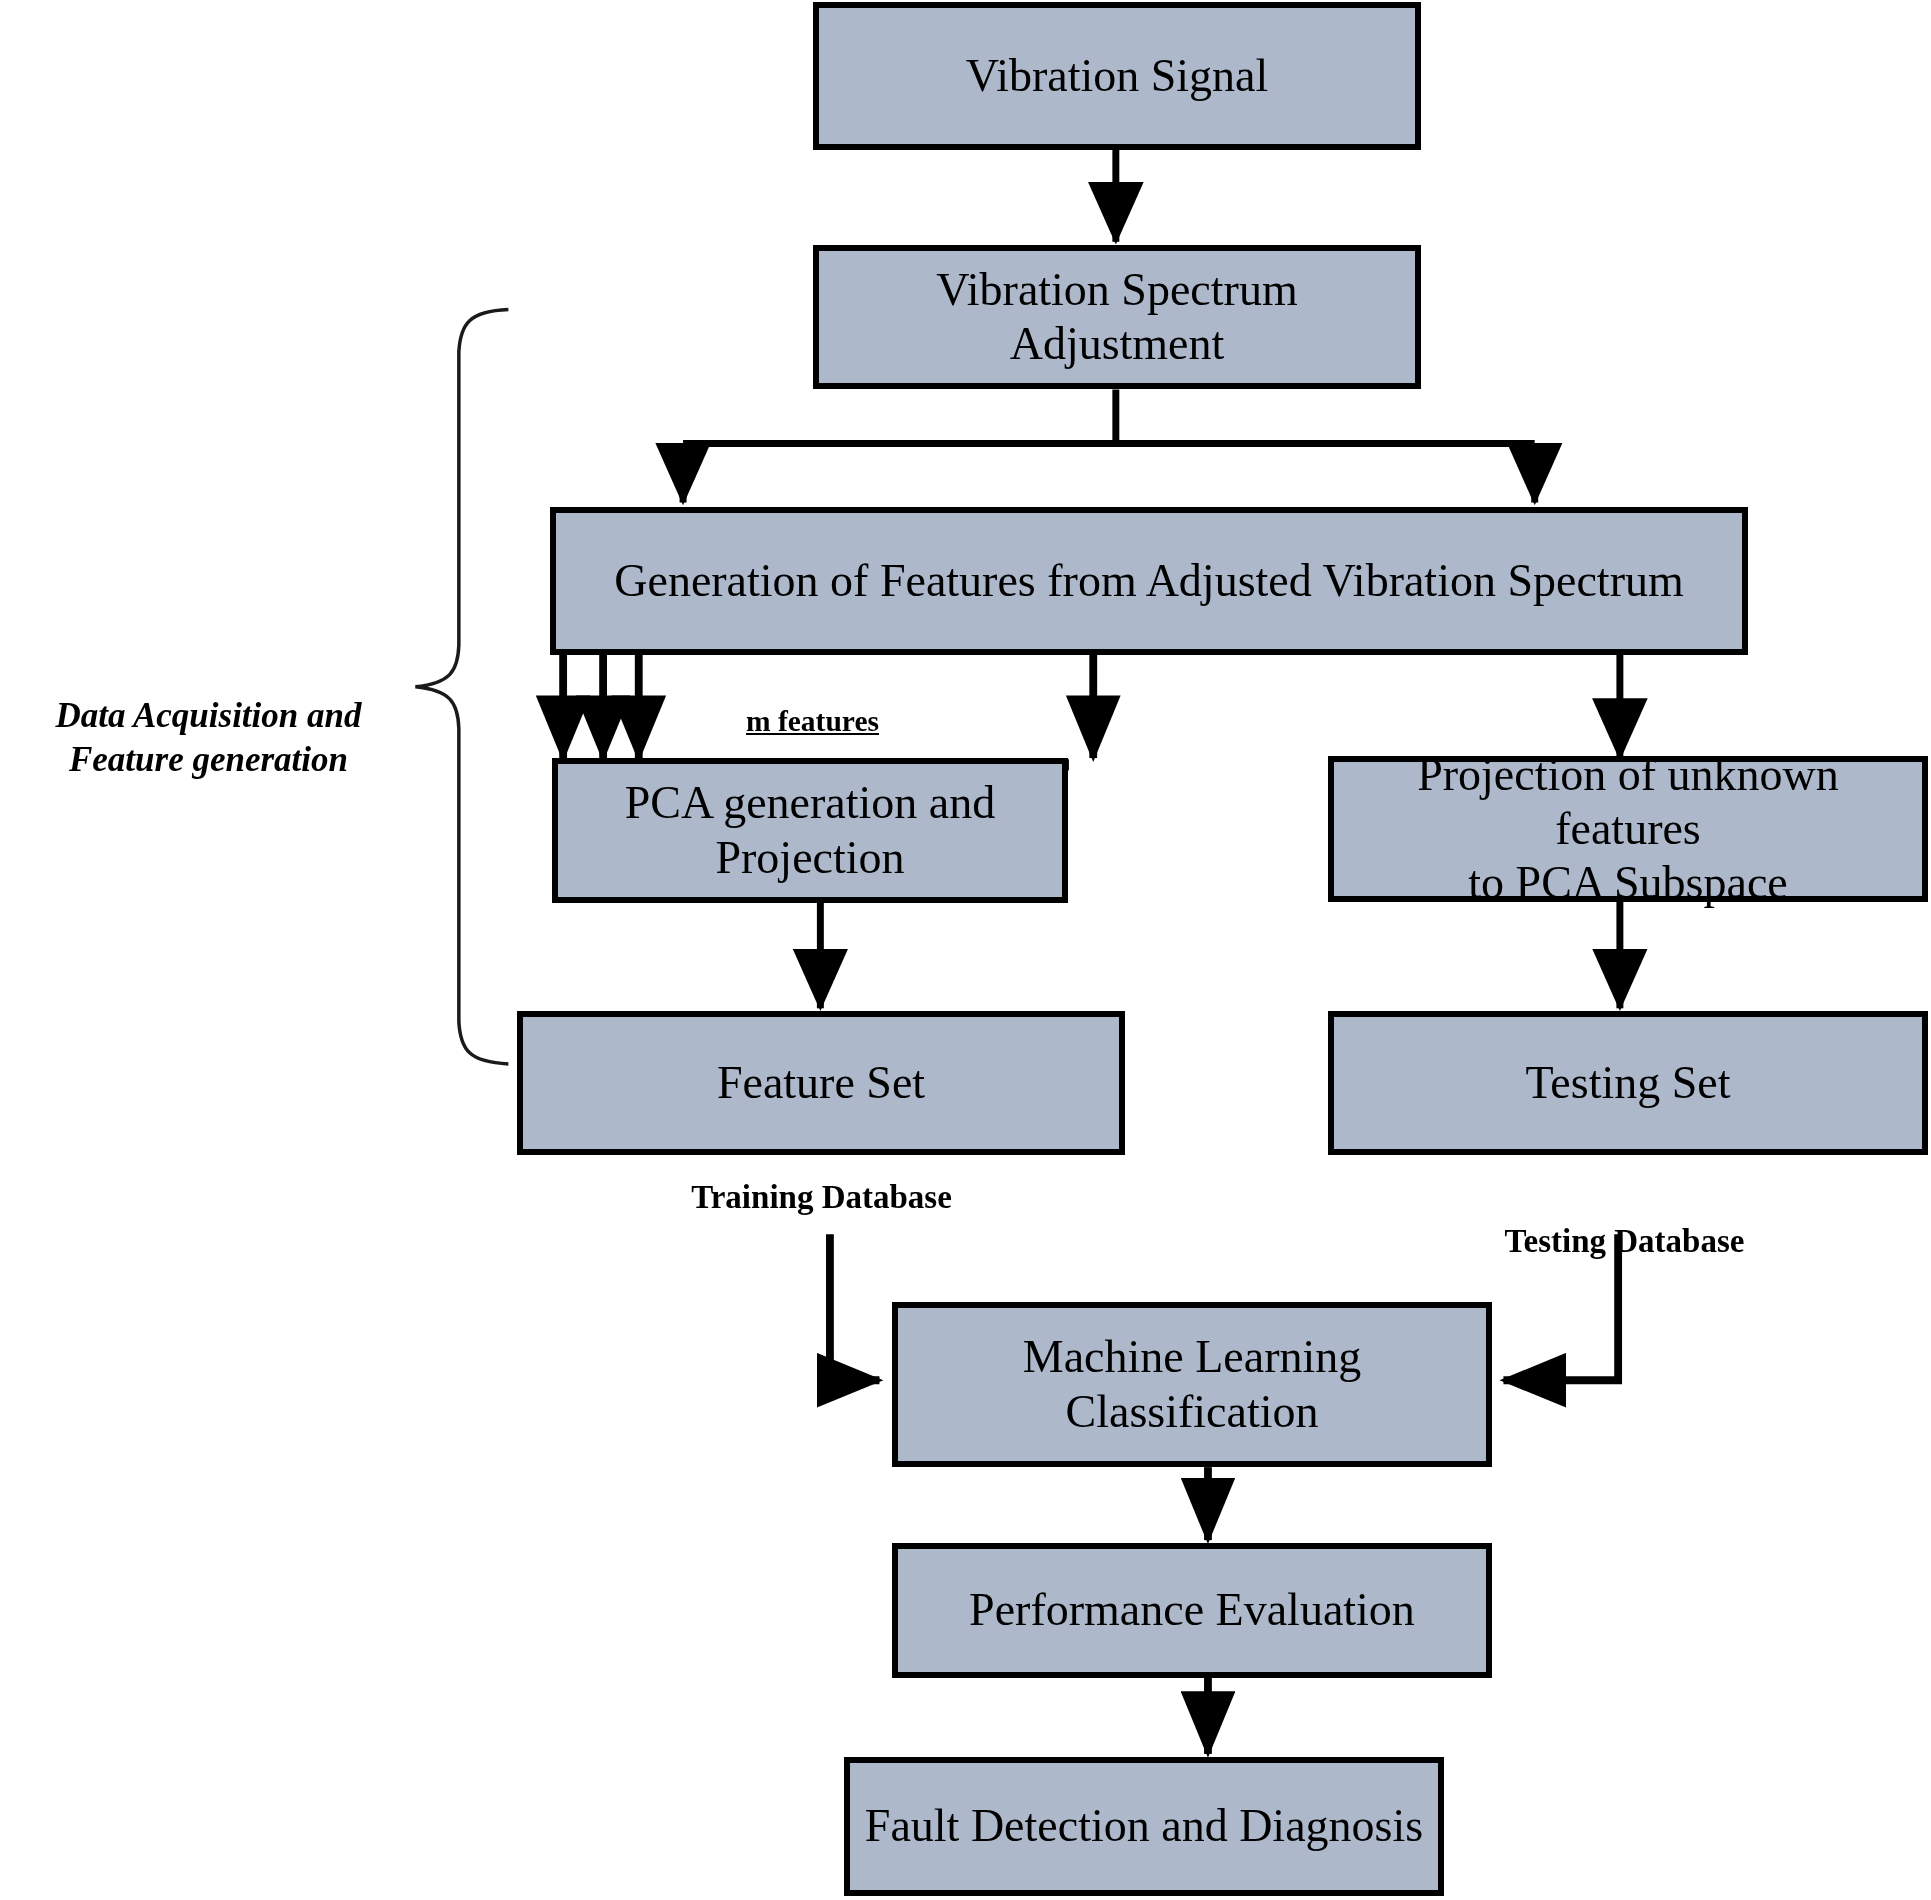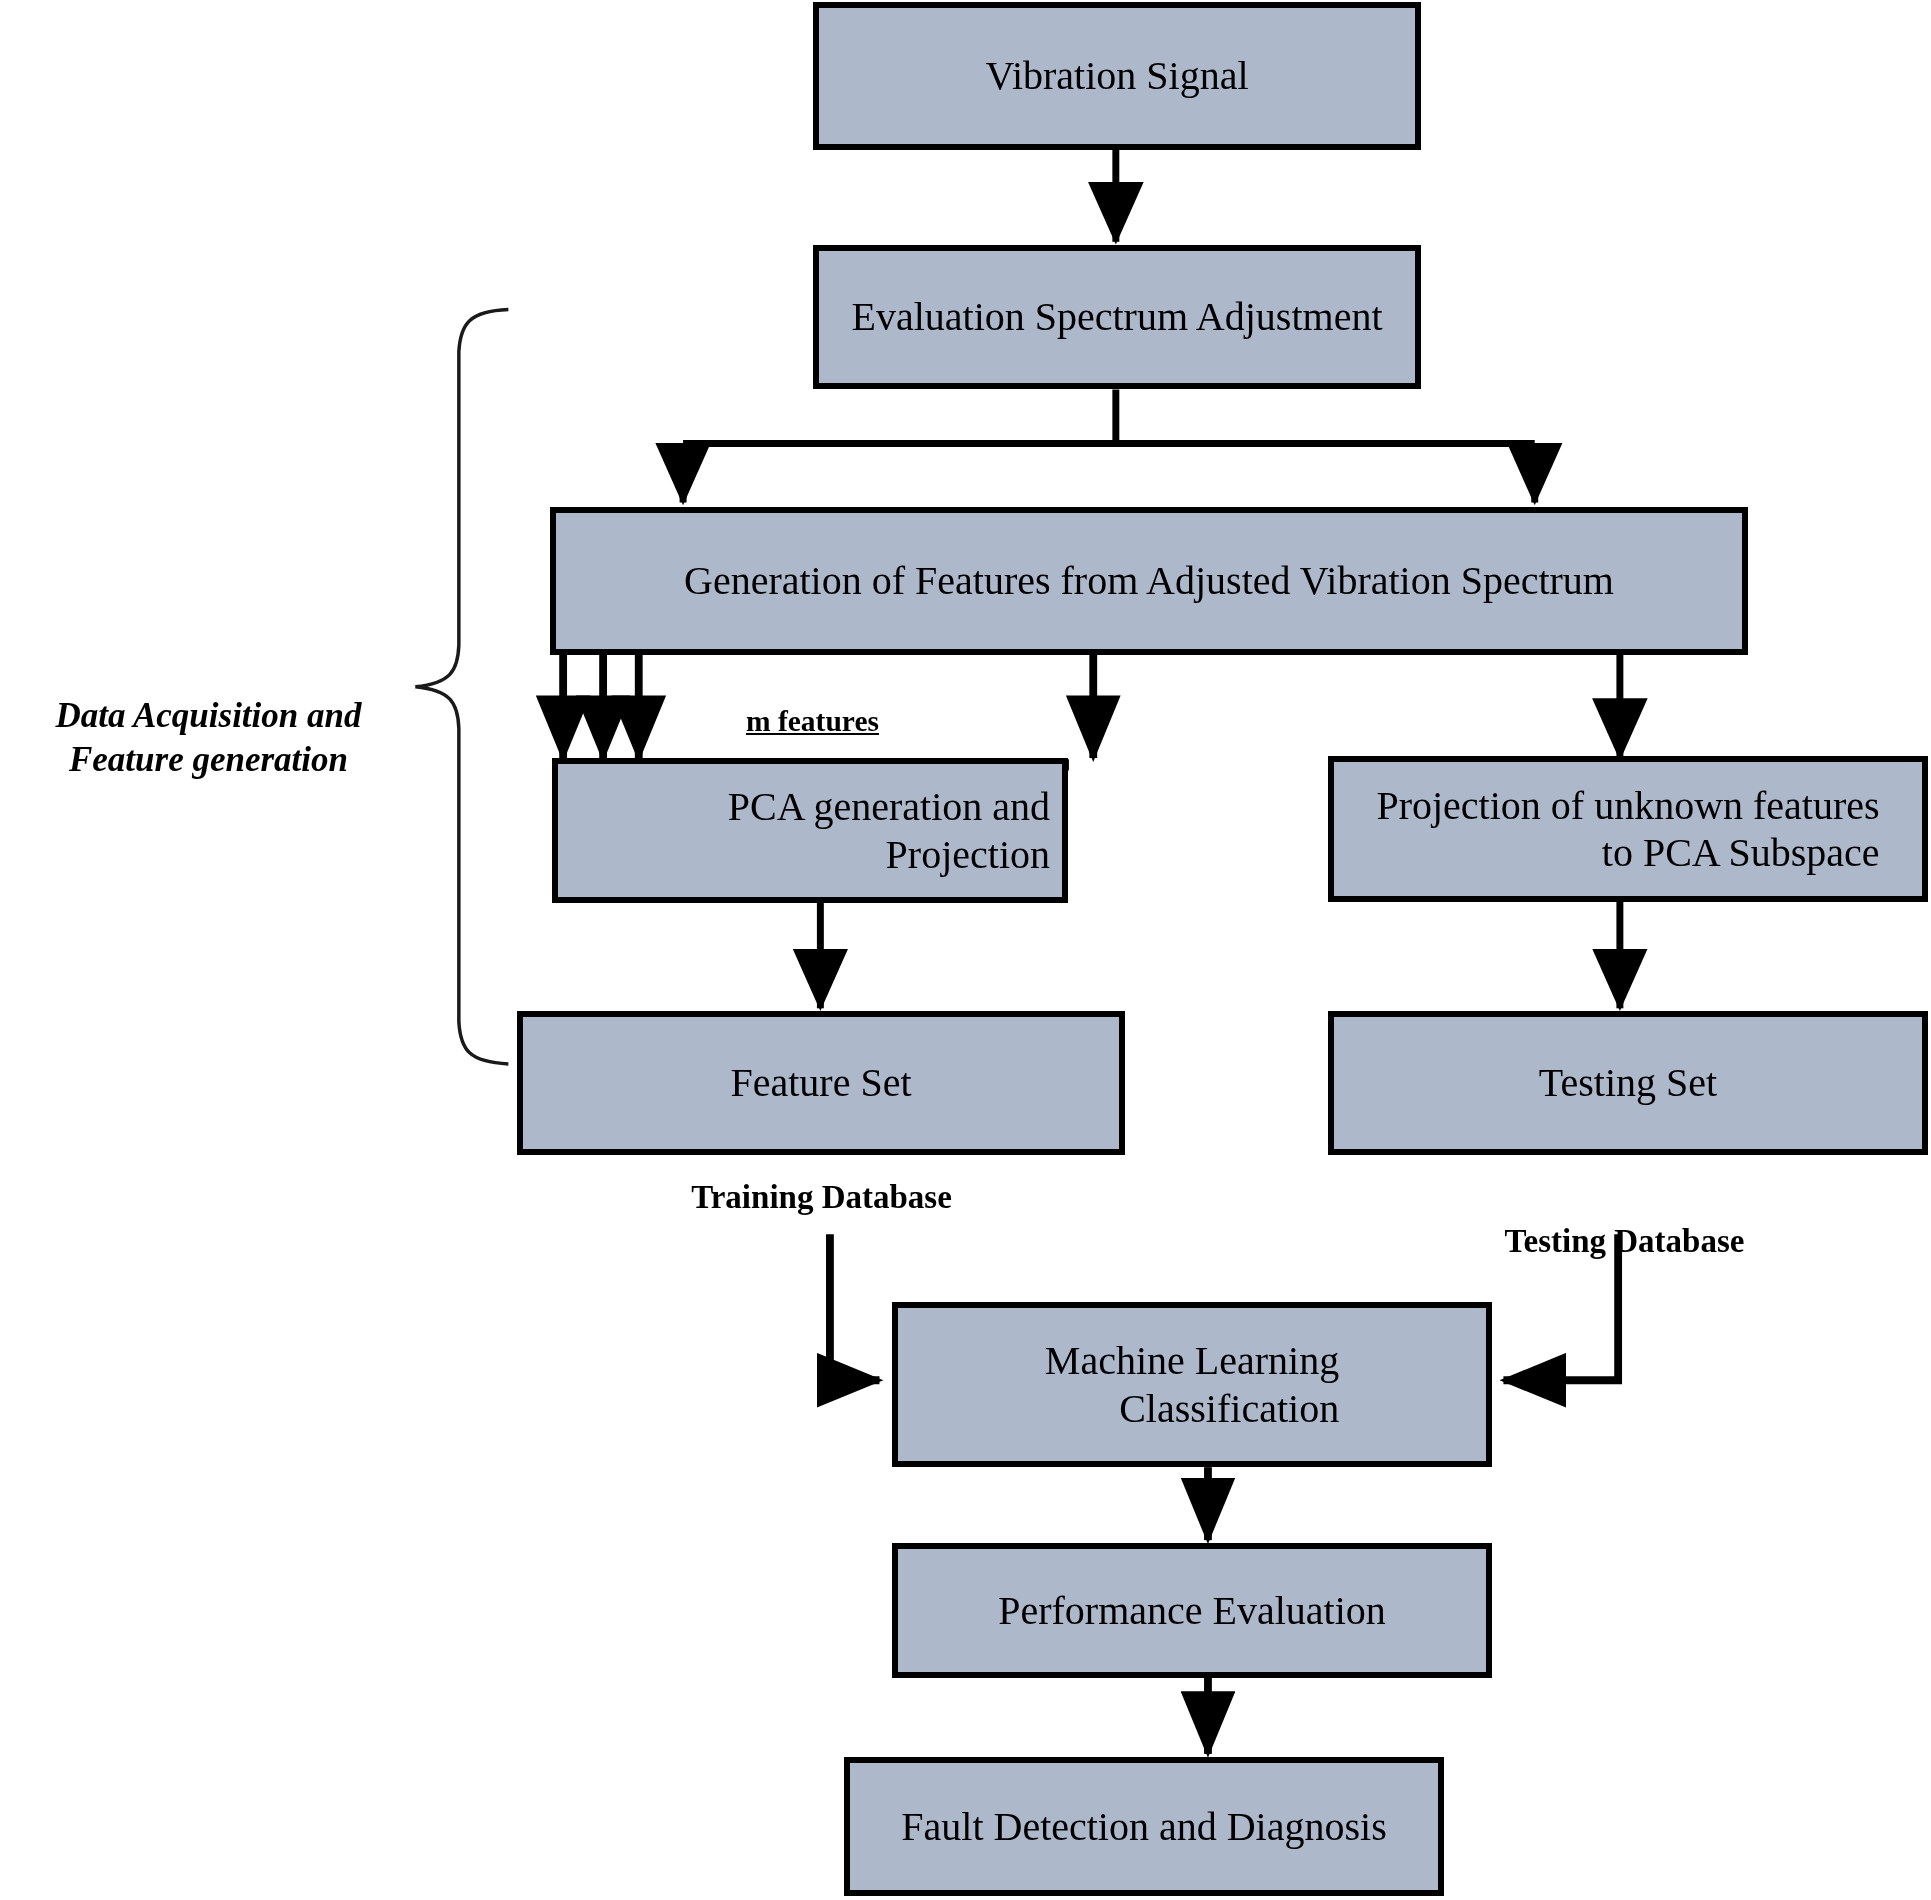--- a/index.html
+++ b/index.html
@@ -27,24 +27,23 @@
     border: 6px solid #000000;
     display: flex;
     align-items: center;
     justify-content: center;
     text-align: center;
     font-family: "Liberation Serif", serif;
     color: #000000;
     line-height: 1.18;
   }
   .node-label {
-    font-size: 40px;
+    font-size: 46px;
     padding: 0 12px;
     white-space: pre-line;
-    text-align: right;
   }
   .free-label {
     position: absolute;
     font-family: "Liberation Serif", serif;
     font-weight: bold;
     color: #000000;
     text-align: center;
     line-height: 1.25;
     white-space: pre-line;
   }
@@ -108,21 +107,21 @@
            C 518,794 527,808 528,838
            L528,1176
            C 530,1208 540,1222 585,1224" fill="none" stroke="#1a1a1a" stroke-width="4"></path>
 </svg>
 
 <div class="node-box" style="left:813px; top:1.7px; width:608px; height:148px;">
   <span class="node-label">Vibration Signal</span>
 </div>
 
 <div class="node-box" style="left:813px; top:245px; width:608px; height:144px;">
-  <span class="node-label">Evaluation Spectrum Adjustment</span>
+  <span class="node-label">Vibration Spectrum Adjustment</span>
 </div>
 
 <div class="node-box" style="left:550px; top:507px; width:1198px; height:148px;">
   <span class="node-label">Generation of Features from Adjusted Vibration Spectrum</span>
 </div>
 
 <div class="node-box" style="left:517px; top:758px; width:516px; height:145px;margin-left:35px;">
   <span class="node-label">PCA generation and Projection</span>
 </div>
 

